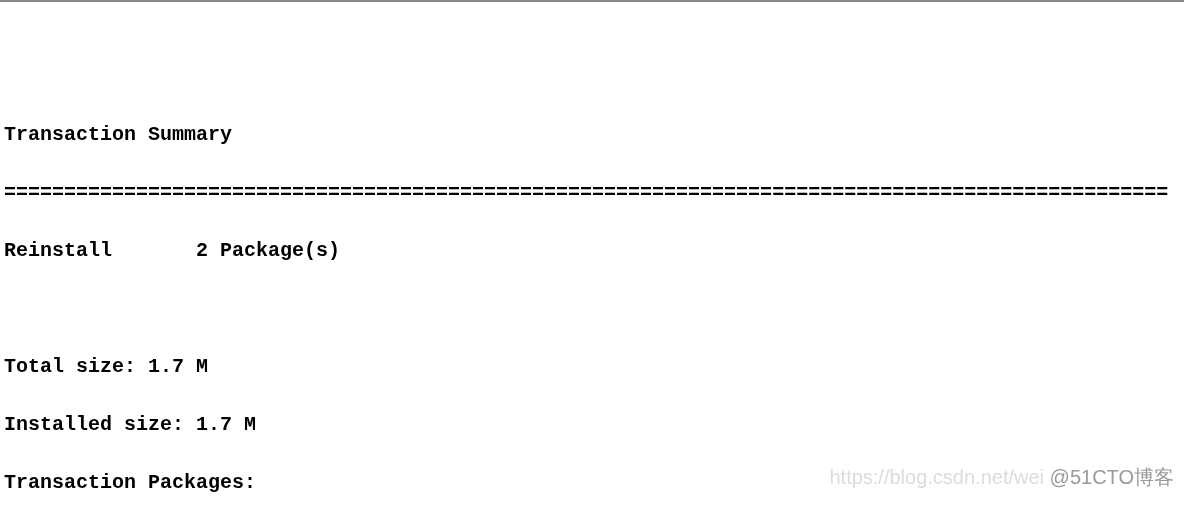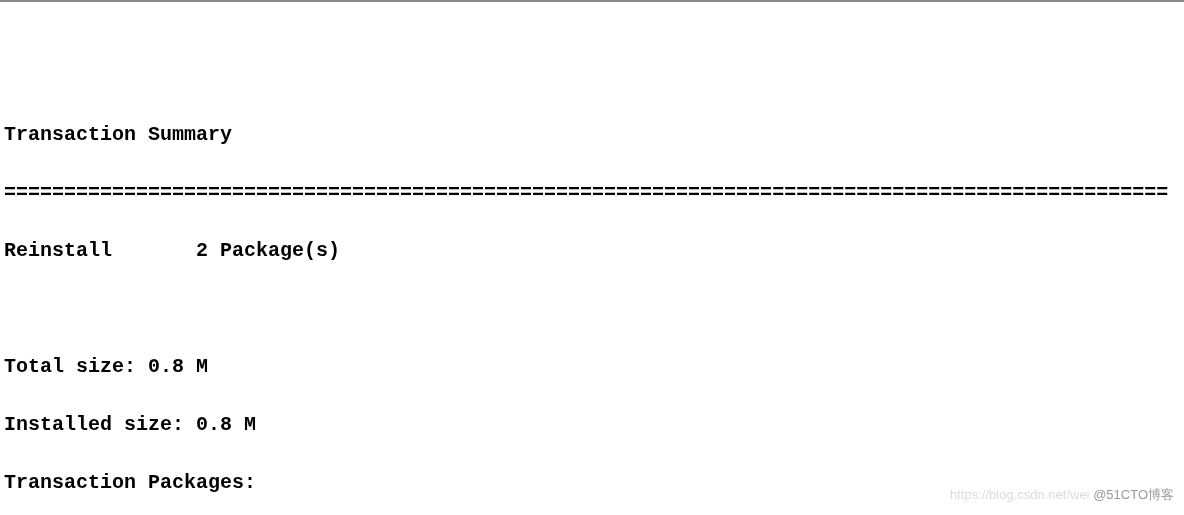--- a/index.html
+++ b/index.html
@@ -20,43 +20,43 @@
       height: 515px;
       overflow: hidden;
       position: relative;
       border-top: 2px solid #888;
     }
     .line {
       display: block;
     }
     .watermark {
       position: absolute;
-      bottom: 10px;
+      bottom: 23px;
       right: 10px;
       font-family: Arial, sans-serif;
-      font-size: 13px;
+      font-size: 20px;
       font-weight: normal;
       color: #dcdcdc;
       white-space: nowrap;
     }
     .watermark .dark {
       color: #9a9a9a;
     }
   </style>
 </head>
 <body>
 
 
 
 <span class="line">Transaction Summary</span>
 <span class="line">=================================================================================================</span>
 <span class="line">Reinstall       2 Package(s)</span>
 <span class="line"> </span>
-<span class="line">Total size: 0.8 M</span>
-<span class="line">Installed size: 0.8 M</span>
+<span class="line">Total size: 1.7 M</span>
+<span class="line">Installed size: 1.7 M</span>
 <span class="line">Transaction Packages:</span>
 
 
 
 
 
 
 
 
 

